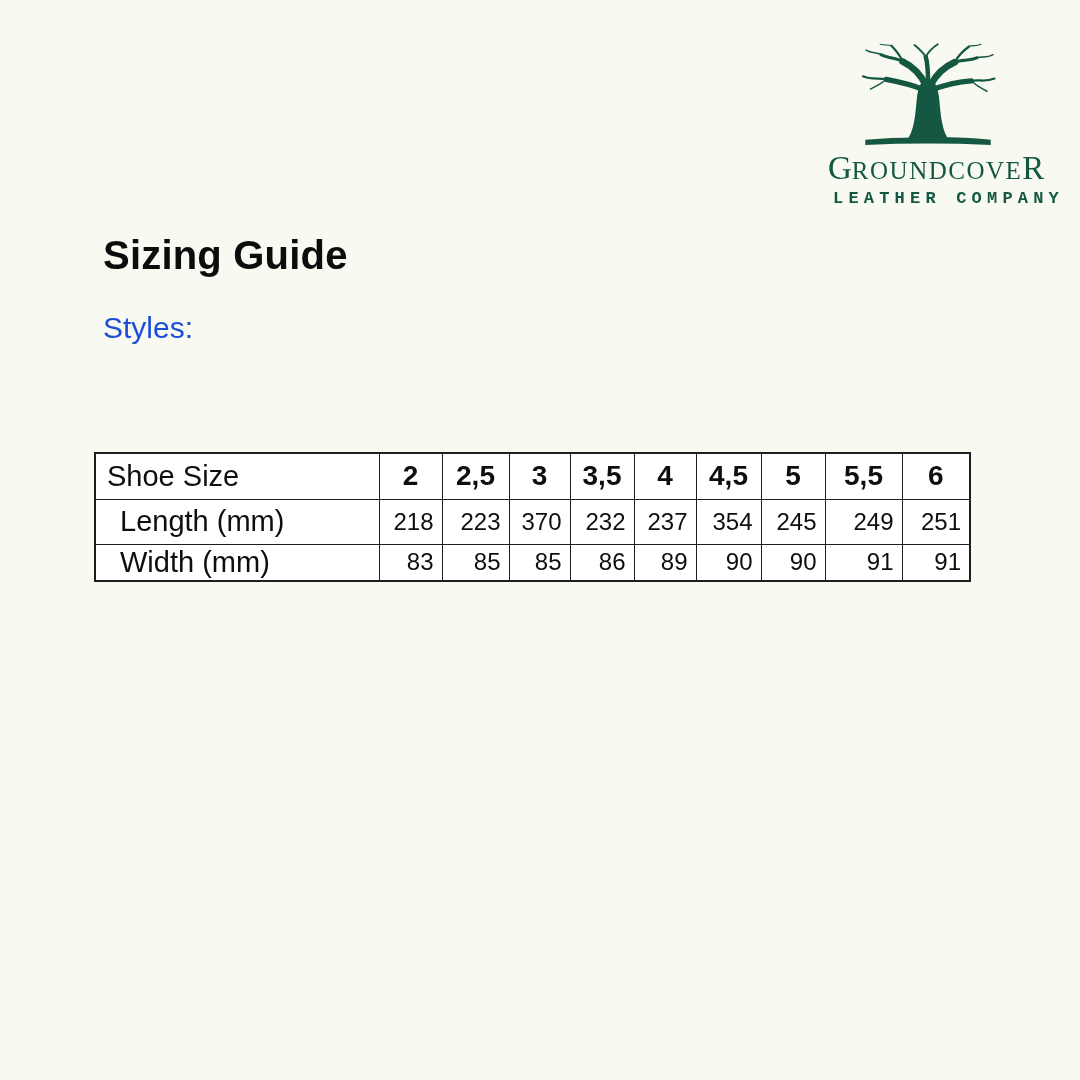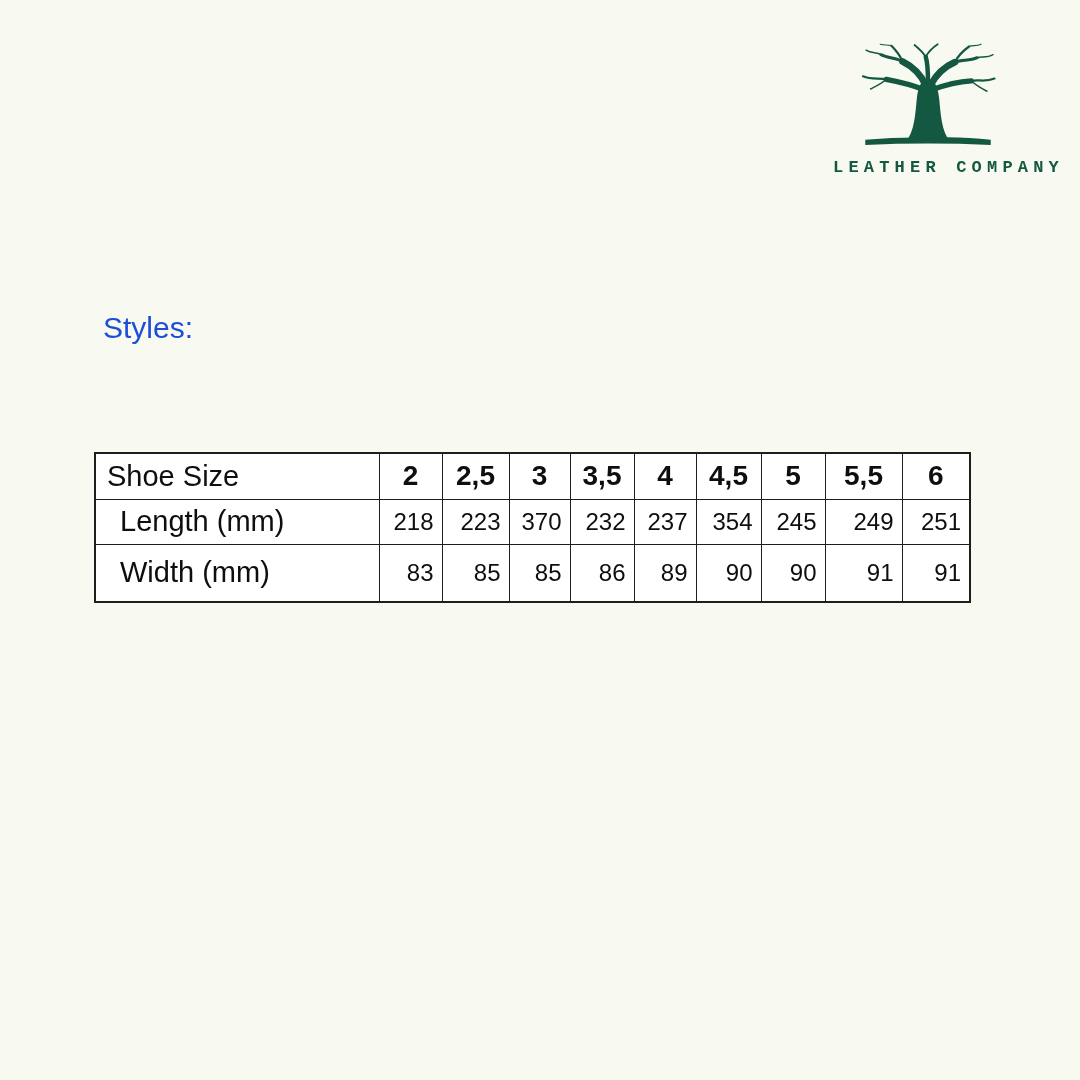--- a/index.html
+++ b/index.html
@@ -73,21 +73,21 @@
     border:2px solid var(--border-color);
   }
   table.sizing td, table.sizing th{
     border:1px solid var(--border-color);
     vertical-align:middle;
     background:#ffffff;
     overflow:hidden;
   }
   tr.hdr{height:46px;}
   tr.r1{height:45px;}
-  tr.r2{height:58px;}
+  tr.r2{height:37px;}
   th.corner{
     font-size:29px;font-weight:400;text-align:left;padding-left:11px;color:#0e0e0e;
   }
   th.size{
     background:var(--header-bg);
     font-size:28px;font-weight:700;text-align:center;color:#0e0e0e;
   }
   td.rowlabel{
     font-size:29px;font-weight:400;text-align:left;padding-left:24px;color:#0e0e0e;
   }
@@ -124,23 +124,27 @@
         <path d="M44 50 C38 56 31 59 23 63" stroke-width="2"></path>
         <path d="M105 64 C124 57 142 53 158 52" stroke-width="7"></path>
         <path d="M158 52 C168 50 177 54 189 49" stroke-width="3"></path>
         <path d="M158 52 C164 58 171 62 179 66" stroke-width="2"></path>
       </g>
 
       <path fill="currentColor" d="M70 134 C82 120 83 96 85 76 C87 58 92 50 100 50 C108 50 113 58 115 76 C117 96 118 120 130 134 Z"></path>
 
       <path fill="currentColor" d="M16 131 Q60 127 100 128 Q145 126 184 131 L184 138 Q100 134 16 138 Z"></path>
     </svg>
+    <div class="wordmark">
+      <span class="cap">G</span><span class="mid">ROUNDCOVE</span><span class="cap">R</span>
+    </div>
     <div class="logo-subtitle">LEATHER COMPANY</div>
   </div>
 
+  <div class="page-title">Sizing Guide</div>
   <div class="styles-label">Styles:</div>
 
   <table class="sizing">
     <colgroup>
       <col style="width:284px">
       <col style="width:63px">
       <col style="width:67px">
       <col style="width:61px">
       <col style="width:64px">
       <col style="width:62px">

